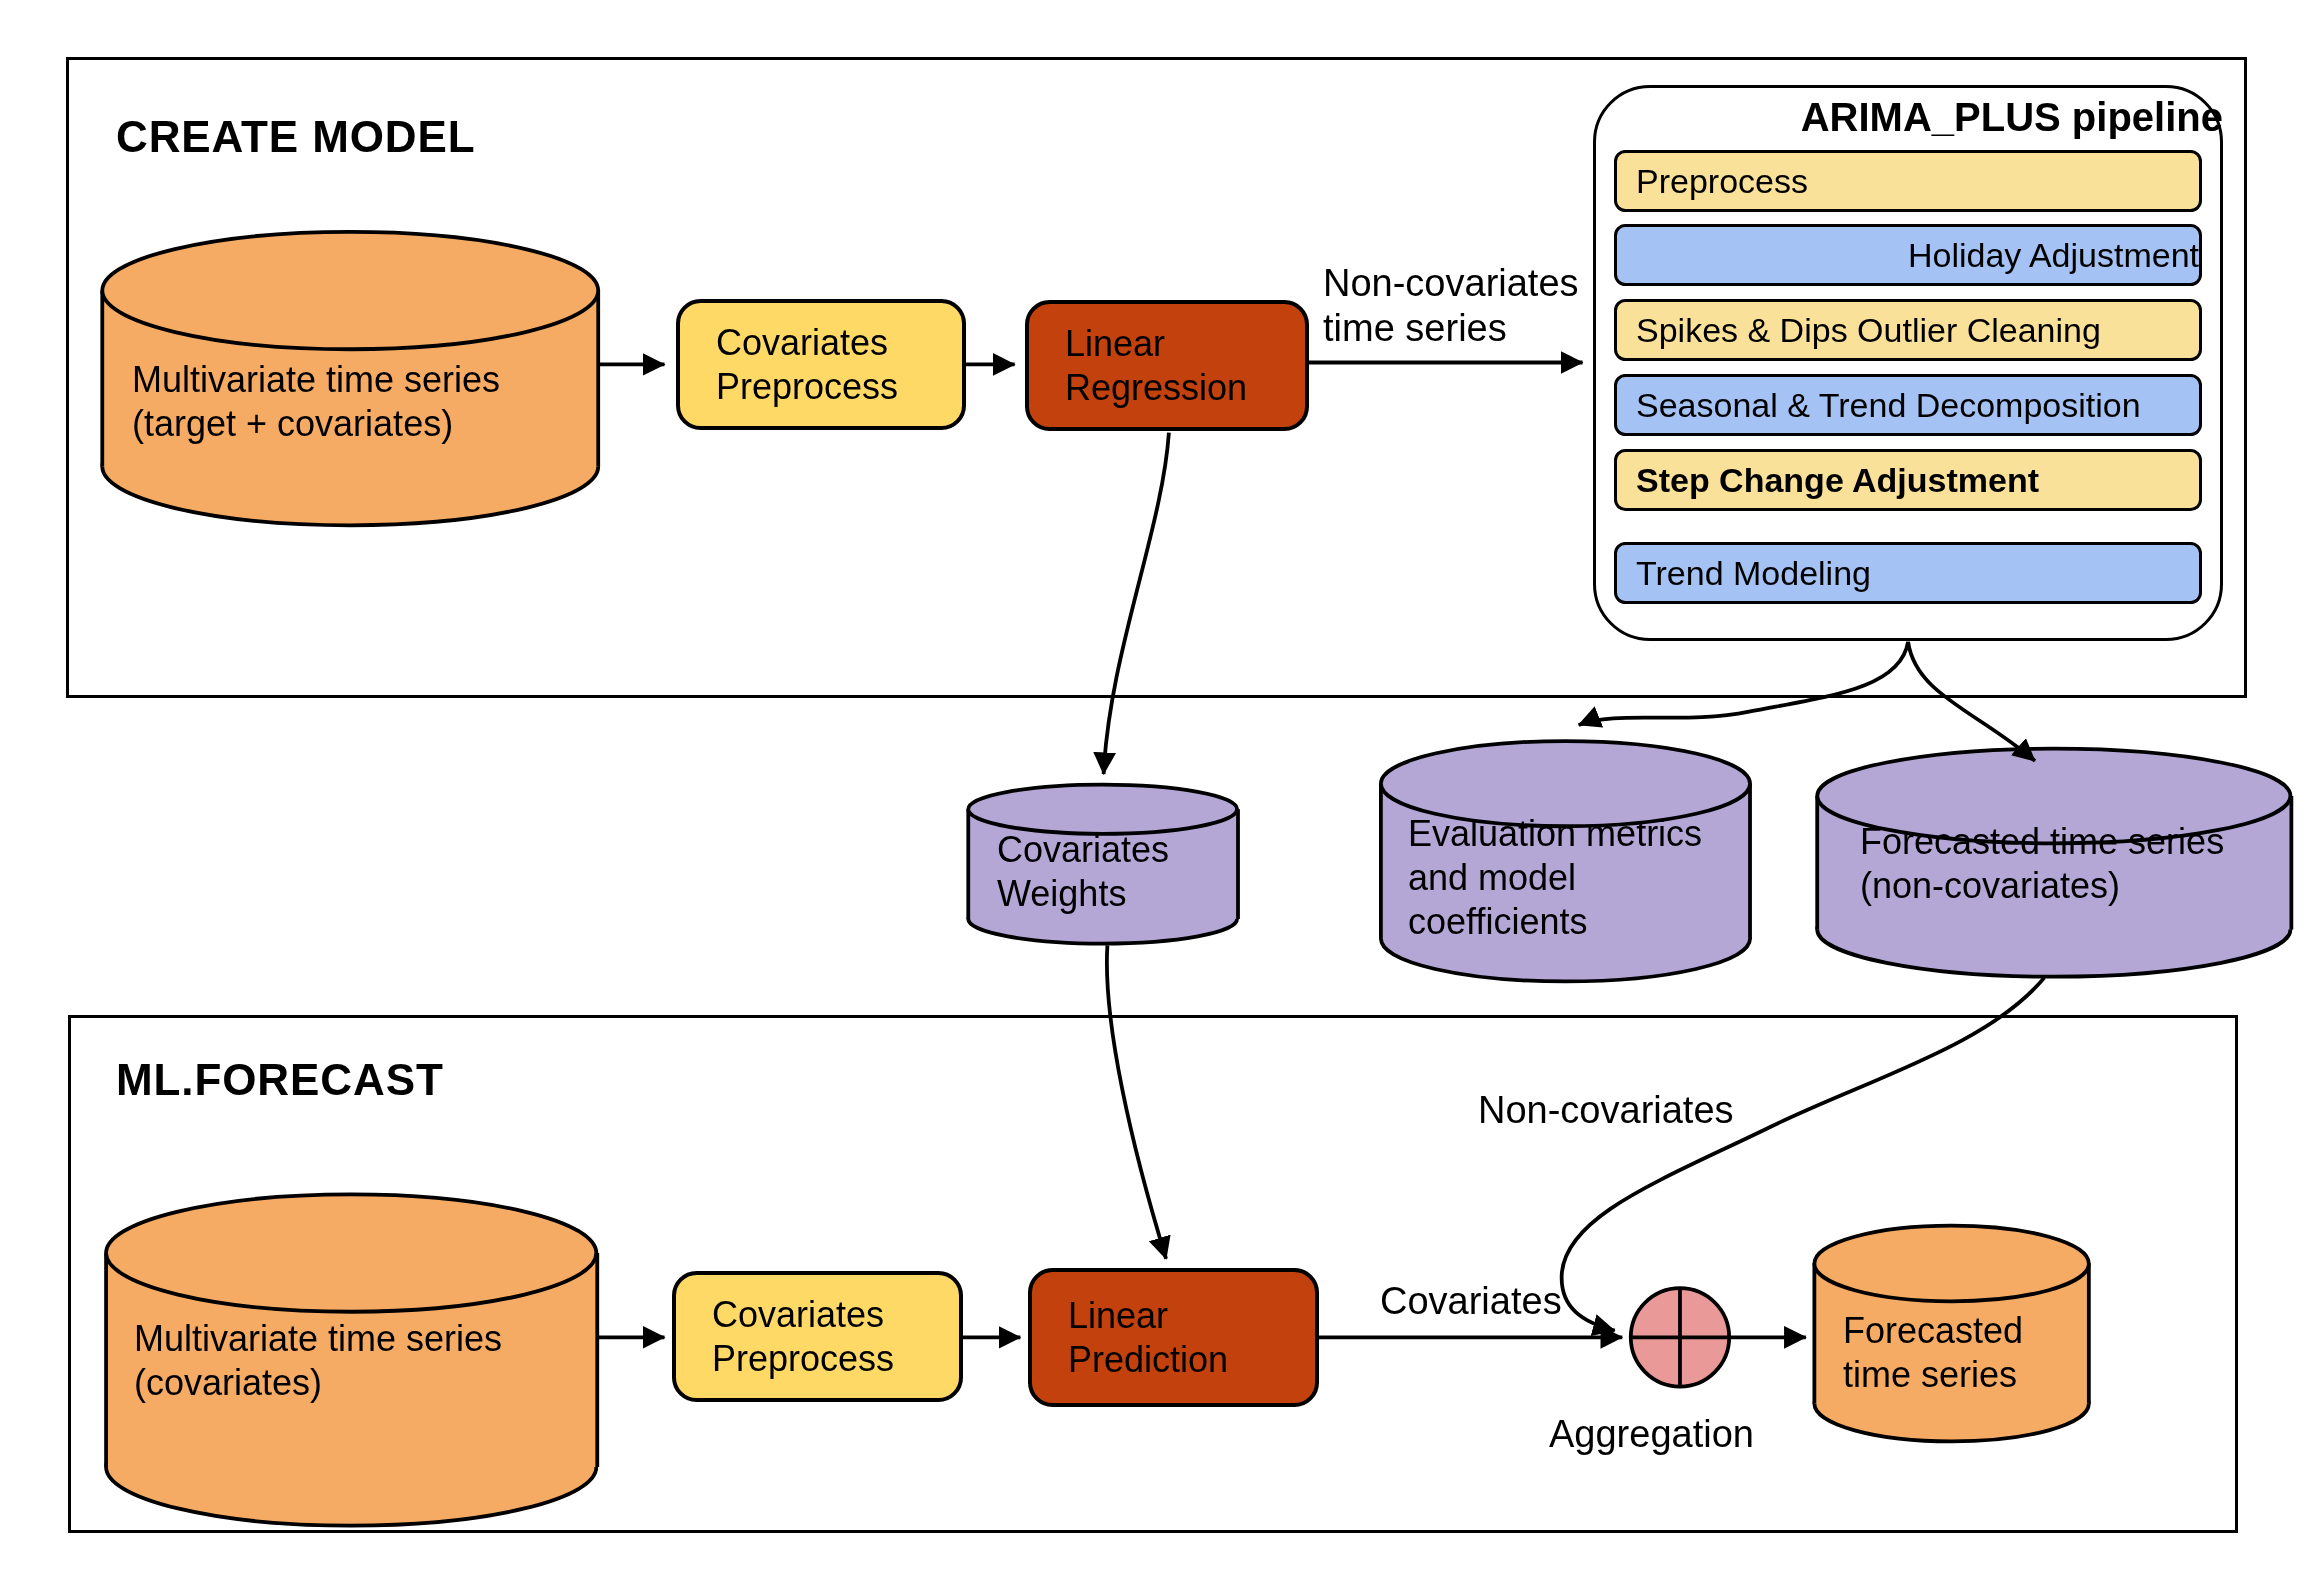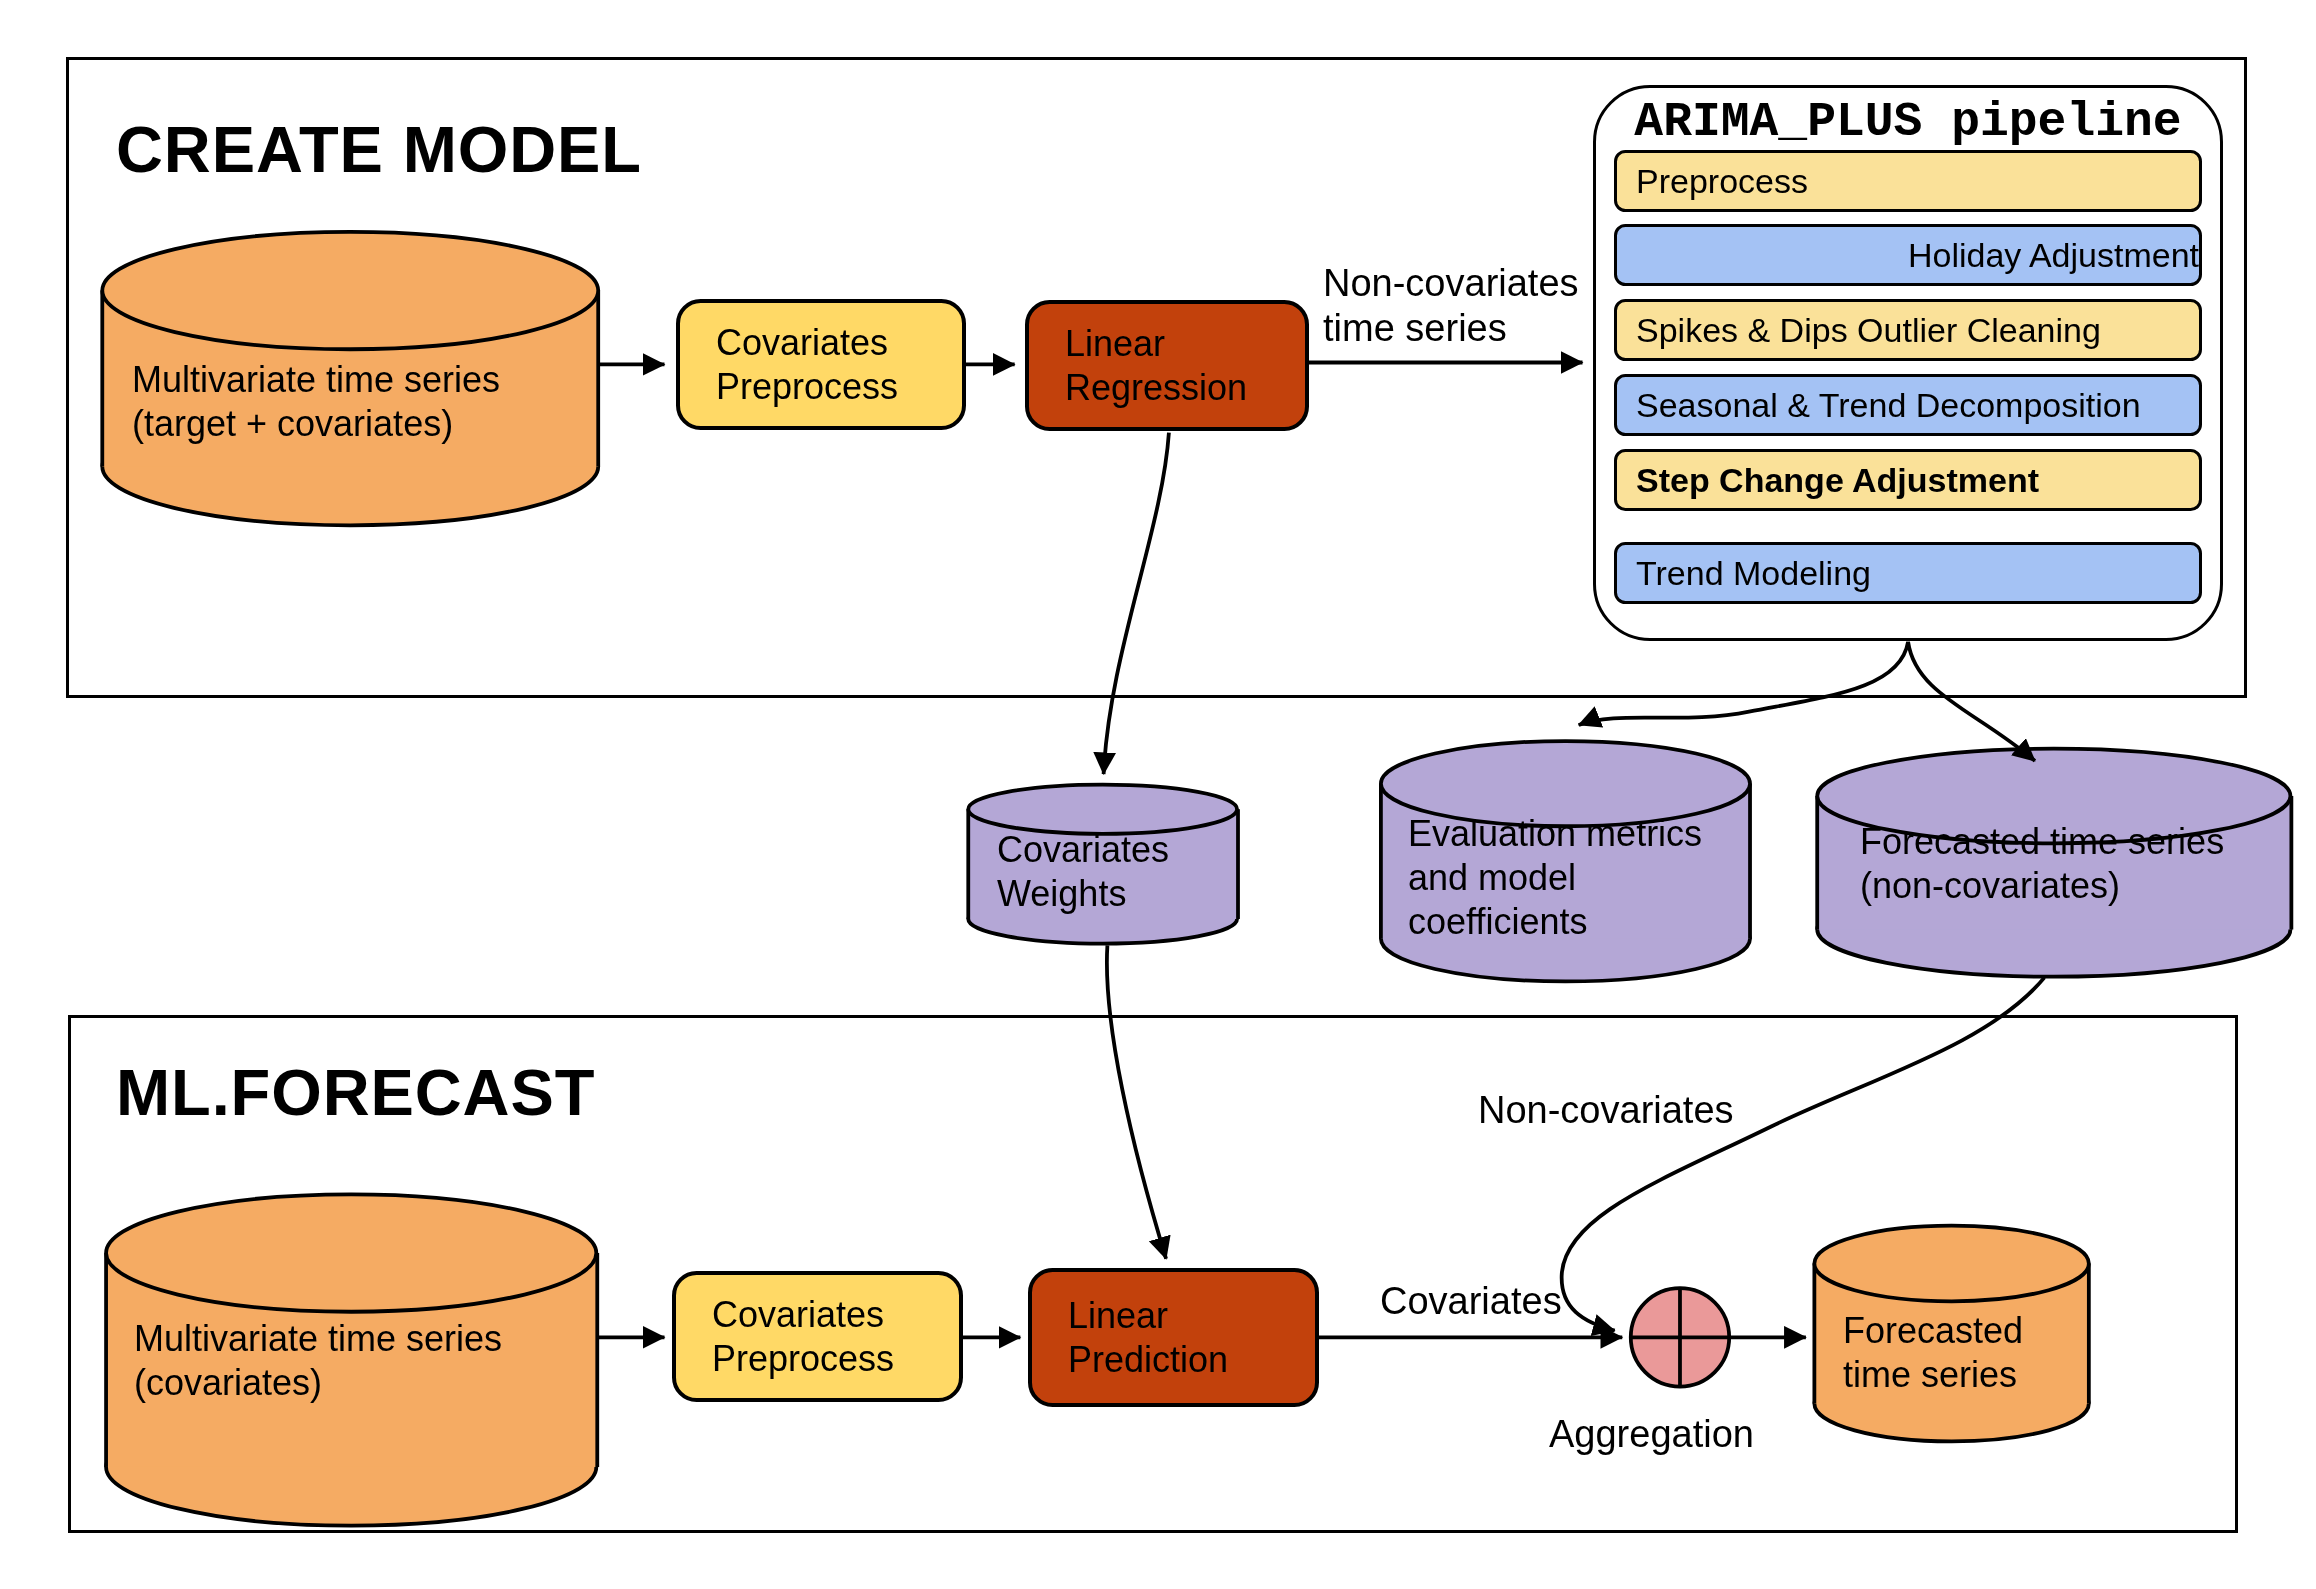--- a/index.html
+++ b/index.html
@@ -13,40 +13,40 @@
     overflow:hidden;
   }
   #shapes{position:absolute;left:0;top:0;z-index:0;}
   .abs{position:absolute;z-index:1;}
   .section-box{
     border:3.8px solid #000;
     background:transparent;
     box-sizing:border-box;
   }
   .section-title{
-    font-size:65px;font-weight:bold;letter-spacing:0.9px;white-space:nowrap;
+    font-size:44px;font-weight:bold;letter-spacing:0.9px;white-space:nowrap;
   }
   .proc-box{
     box-sizing:border-box;
     border:4.7px solid #000;
     border-radius:24.6px;
     display:flex;flex-direction:column;justify-content:center;
     padding-left:36px;
     font-size:36px;line-height:44px;
   }
   .proc-yellow{background:#ffd966;}
   .proc-green{background:#c2410c;}
   .pipeline-box{
     box-sizing:border-box;
     border:3.8px solid #000;
     border-radius:57px;
     background:#ffffff;
   }
   .pipeline-title{
-    font-size:48px;font-weight:bold;text-align:center;white-space:nowrap;font-family:Liberation Mono, monospace;
+    font-size:40px;font-weight:bold;text-align:right;white-space:nowrap;
   }
   .pipe-row{
     box-sizing:border-box;
     border:3.8px solid #000;
     border-radius:11.4px;
     display:flex;align-items:center;
     padding-left:19px;
     font-size:34px;
     width:588px;height:62px;
     left:1614px;

